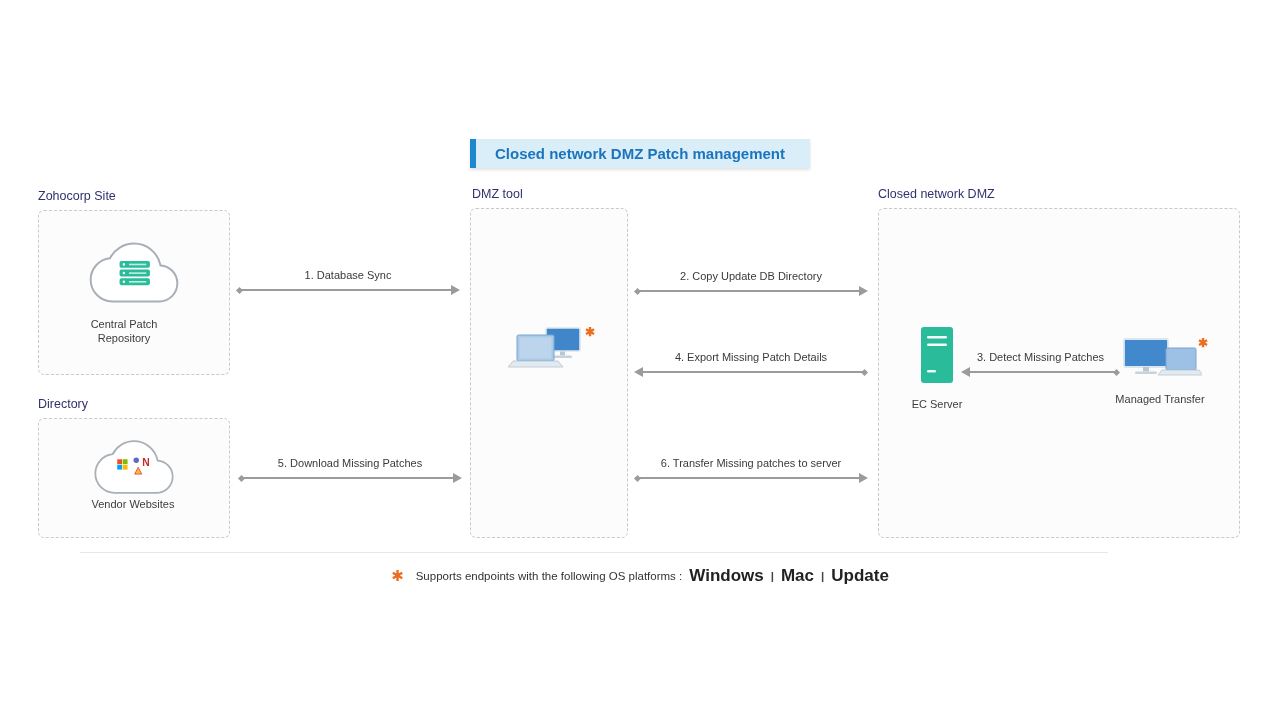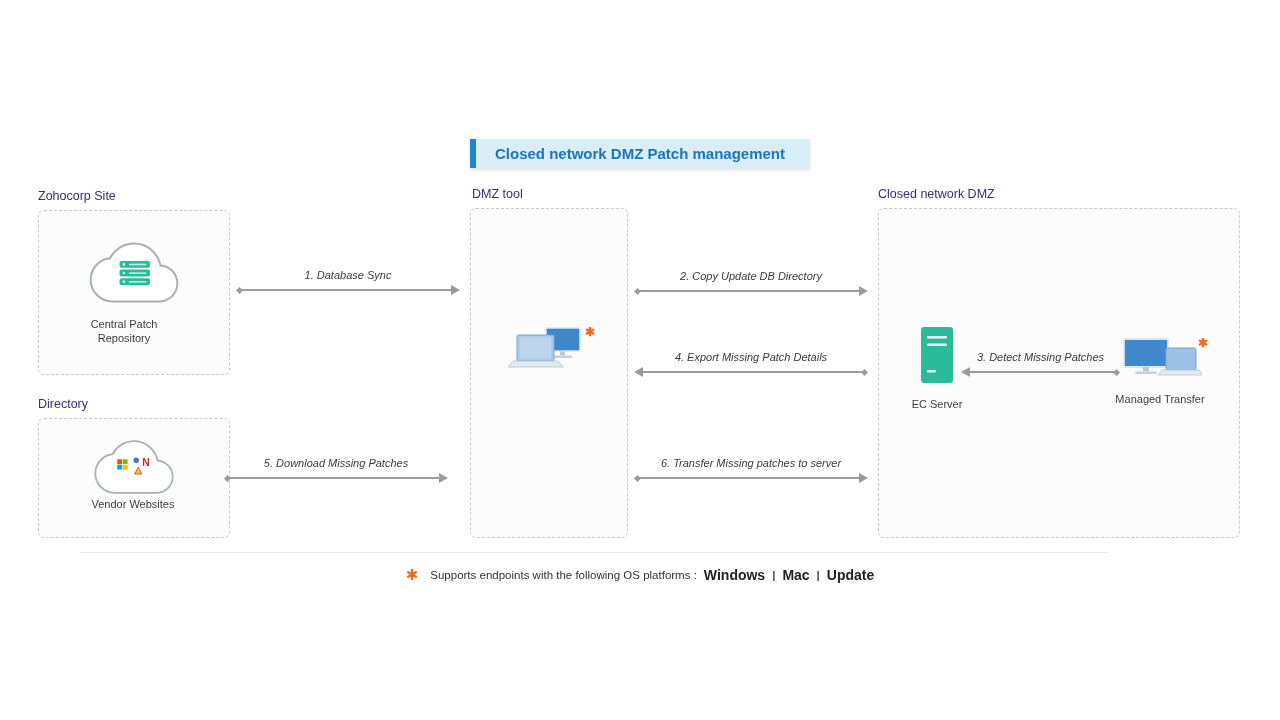--- a/index.html
+++ b/index.html
@@ -15,41 +15,41 @@
 
   
   .group-label { position:absolute; color:#31316e; font-weight:normal; font-size:12.5px; }
   .gbox { position:absolute; border:1px dashed #c9c9c9; border-radius:6px; background:#fcfcfc; }
 
   
   .node-label { position:absolute; font-size:11px; color:#3c3c3c; text-align:center;
     white-space:pre-line; line-height:14px; }
 
   
-  .arrow-wrap { position:absolute;font-style:italic; }
+  .arrow-wrap { position:absolute; }
   .arrow-label { text-align:center; font-size:11px; color:#3a3a3a; margin-bottom:8px; white-space:nowrap; }
   .arrow-line { position:relative; height:2px; background:#9b9b9b; }
   .arrow-line::before { content:''; position:absolute; width:5px; height:5px; background:#9b9b9b;
     top:-1.5px; transform:rotate(45deg); }
   .arrow-line::after { content:''; position:absolute; top:-4px;
     border-top:5px solid transparent; border-bottom:5px solid transparent; }
   .arrow-line.right::before { left:-1px; }
   .arrow-line.right::after { right:-2px; border-left:9px solid #9b9b9b; }
   .arrow-line.left::before { right:-1px; }
   .arrow-line.left::after { left:-2px; border-right:9px solid #9b9b9b; }
 
   .icon-abs { position:absolute; }
   .mini-asterisk { position:absolute; color:#ed6c1e; font-size:12px; font-weight:bold; }
 
   
   .divider { position:absolute; left:80px; top:552px; width:1028px; height:1px; background:#e8e8e8; }
   .footer { position:absolute; left:0; top:566px; width:1280px; display:flex;
     justify-content:center; align-items:center; gap:7px; font-size:11.5px; color:#333; }
   .footer .star { color:#ed6c1e; font-size:15px; margin-right:5px; }
-  .footer b { color:#222222; font-size:14px; }
+  .footer b { color:#222222; font-size:17px; }
   .footer .sep { color:#444; font-weight:bold; }
 </style>
 </head>
 <body>
 
 <div class="canvas">
 
   <div class="title-banner">
     <div class="title-accent"></div>
     <span class="title-text">Closed network DMZ Patch management</span>
@@ -137,21 +137,21 @@
   <div class="arrow-wrap" style="left:963px;top:351px;width:155px">
     <div class="arrow-label">3. Detect Missing Patches</div>
     <div class="arrow-line left"></div>
   </div>
 
   <div class="arrow-wrap" style="left:636px;top:351px;width:230px">
     <div class="arrow-label">4. Export Missing Patch Details</div>
     <div class="arrow-line left"></div>
   </div>
 
-  <div class="arrow-wrap" style="left:226px;top:457px;width:220px">
+  <div class="arrow-wrap" style="left:240px;top:457px;width:220px">
     <div class="arrow-label">5. Download Missing Patches</div>
     <div class="arrow-line right"></div>
   </div>
 
   <div class="arrow-wrap" style="left:636px;top:457px;width:230px">
     <div class="arrow-label">6. Transfer Missing patches to server</div>
     <div class="arrow-line right"></div>
   </div>
 
   <div class="divider"></div>

